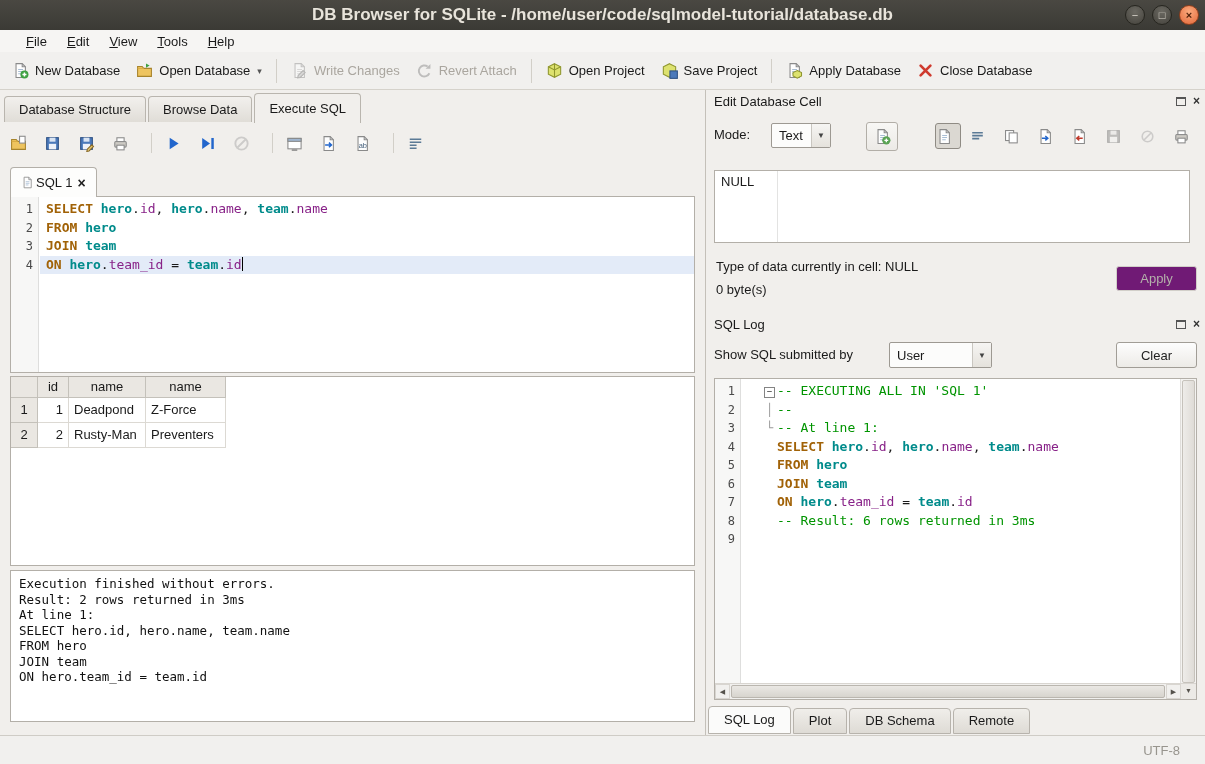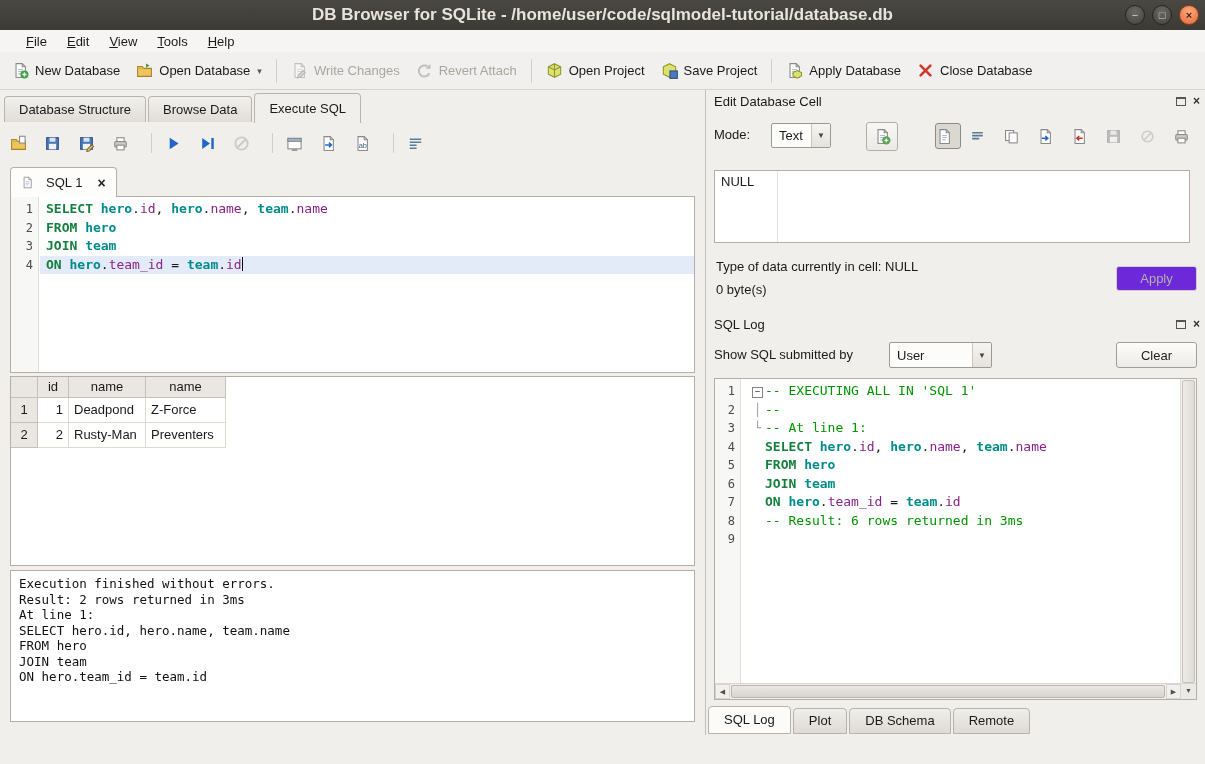--- a/index.html
+++ b/index.html
@@ -34,37 +34,37 @@
   .mtab{height:25px;line-height:25px;padding:0 14px;background:linear-gradient(#f2f0ed,#e0ddd7);
     border:1px solid #b9b5ae;border-bottom:none;border-radius:4px 4px 0 0;margin-right:2px;cursor:default}
   .mtab.active{background:#f1efec;height:29px;line-height:29px;margin-bottom:-1px;z-index:3;position:relative}
   
   #left{position:absolute;left:0;top:122px;width:705px;height:613px;background:#f1efec}
   #sqlToolbar{position:absolute;left:10px;top:7px;height:28px;display:flex;align-items:center;gap:8px}
   .itbtn{width:26px;height:26px;display:flex;align-items:center;justify-content:flex-start;border-radius:3px;box-sizing:border-box}
   .itbtn.disabled svg{opacity:.4;filter:grayscale(1)}
   .itbtn.pressed{border:1px solid #8f8b84;background:#dbd8d2}
   #sqlTabbar{position:absolute;left:10px;top:45px;height:30px;display:flex;align-items:flex-end;z-index:3}
-  .stab{display:flex;align-items:center;gap:12px;height:30px;padding:0 10px;background:#fdfdfc;
+  .stab{display:flex;align-items:center;gap:2px;height:30px;padding:0 10px;background:#fdfdfc;
     border:1px solid #b3afa8;border-bottom:none;border-radius:4px 4px 0 0;box-sizing:border-box}
   .stab-close{font-weight:bold;font-size:14px;color:#222;margin-left:3px;cursor:default}
   .pbox{position:absolute;background:#fff;border:1px solid #b3afa8;box-sizing:border-box}
   #editorBox{left:10px;top:74px;width:685px;height:177px}
   #resultsBox{left:10px;top:254px;width:685px;height:190px;overflow:hidden}
   #outputBox{left:10px;top:448px;width:685px;height:152px;padding:5px 8px;
     font-family:"DejaVu Sans Mono",monospace;font-size:12.5px;line-height:15.5px;color:#111}
   .ed-gutter{position:absolute;left:0;top:0;bottom:0;width:28px;background:#f7f7f6;border-right:1px solid #dededd;padding-top:3px;box-sizing:border-box}
   .ed-code{position:absolute;left:29px;top:0;right:0;bottom:0;padding-top:3px;overflow:hidden}
   .lnum{height:18.5px;line-height:18.5px;text-align:right;padding-right:5px;color:#4a4a4a;
     font-family:"DejaVu Sans Mono",monospace;font-size:12px}
   .cline{white-space:pre;height:18.5px;line-height:18.5px;padding-left:6px;
     font-family:"DejaVu Sans Mono",monospace;font-size:13px}
   .cline.cur{background:#e3ebf8}
   .caret{display:inline-block;width:1.5px;height:14px;background:#000;vertical-align:-2px}
-  .tk-kw{color:#15803d;font-weight:bold}
+  .tk-kw{color:#a16207;font-weight:bold}
   .tk-tbl{color:#008b8b;font-weight:bold}
   .tk-fld{color:#882288}
   .tk-pl{color:#1a1a1a}
   .tk-cm{color:#009400}
   
   .grow{display:flex}
   .gcell{box-sizing:border-box;border-right:1px solid #cfccc6;border-bottom:1px solid #cfccc6;overflow:hidden;white-space:nowrap}
   .gcell.h,.gcell.corner,.gcell.rn{background:#eae7e2;border-color:#c4c1ba;text-align:center}
   .gcell.h{height:21px;line-height:20px}
   .gcell.corner{width:27px;height:21px}
@@ -89,30 +89,30 @@
     padding:0 5px;font-size:8px;color:#444;background:linear-gradient(#f6f5f3,#e5e2dc)}
   #autoFmtBtn{position:absolute;left:152px;top:1px;width:30px;height:27px;border:1px solid #b2aea7;
     border-radius:3px;background:linear-gradient(#f8f7f5,#eceae6);display:flex;align-items:center;justify-content:center}
   #cellIcons{position:absolute;right:0;top:2px;display:flex;gap:8px;align-items:center}
   #cellBox{left:8px;top:80px;width:476px;height:73px}
   .cell-gutter{position:absolute;left:0;top:0;bottom:0;width:63px;border-right:1px solid #e3e3e2;padding:3px 0 10px 6px;box-sizing:border-box}
   #typeInfo{position:absolute;left:10px;top:169px}
   #sizeInfo{position:absolute;left:10px;top:192px}
   .btn{position:absolute;display:flex;align-items:center;justify-content:center;font-size:13px;
     border:1px solid #a19d96;border-radius:3px;background:linear-gradient(#fdfdfd,#edebe7);color:#222;box-sizing:border-box}
-  .btn.disabled{color:#b4b1ab;border-color:#d2cfc9;background:#6d28d9}
+  .btn.disabled{color:#b4b1ab;border-color:#d2cfc9;background:#701a75}
   #applyBtn{left:410px;top:176px;width:81px;height:25px}
   #dh2{top:227px}
   #filterLabel{position:absolute;left:8px;top:257px}
   #userCombo{left:183px;top:252px;width:103px;height:26px}
   #clearBtn{left:410px;top:252px;width:81px;height:26px}
   #logBox{left:8px;top:288px;width:483px;height:322px}
   #logGutter{position:absolute;left:0;top:0;bottom:15px;width:26px;background:#f7f7f6;border-right:1px solid #dededd;padding-top:3px;box-sizing:border-box}
   #logCode{position:absolute;left:27px;top:0;right:15px;bottom:15px;padding-top:3px;overflow:hidden}
-  #logCode .cline{padding-left:8px}
+  #logCode .cline{padding-left:20px}
   .fold{display:inline-block;width:15px;color:#9a9a9a;text-align:center;font-size:12px}
   .foldbox{display:inline-block;width:9px;height:9px;line-height:7px;border:1px solid #848484;background:#fff;
     font-size:9px;color:#333;text-align:center;vertical-align:1px}
   .hscroll{position:absolute;left:0;bottom:0;right:15px;height:15px;background:#f1f0ee;border-top:1px solid #d8d5d0;display:flex}
   .sbtn{width:15px;font-size:7px;line-height:14px;text-align:center;color:#55524c;background:#f1f0ee;
     border:1px solid #d8d5d0;box-sizing:border-box;flex:none}
   .hthumb{flex:1;margin:1px;background:linear-gradient(#eae8e4,#d7d4ce);border:1px solid #bab6af;border-radius:2px}
   .vscroll{position:absolute;top:0;right:0;bottom:15px;width:15px;background:#f4f3f1;border-left:1px solid #e0dedb;display:flex;flex-direction:column}
   .vthumb{flex:1;margin:1px;background:linear-gradient(90deg,#eeece9,#dfdcd7);border:1px solid #c6c2bb;border-radius:2px}
   .scorner{position:absolute;right:0;bottom:0;width:15px;height:15px;background:#eceae6;border-left:1px solid #d8d5d0;border-top:1px solid #d8d5d0;
@@ -519,13 +519,16 @@
     </div>
 
     <div id="dockTabs">
         <div class="dtab active">SQL Log</div>
         <div class="dtab">Plot</div>
         <div class="dtab">DB Schema</div>
         <div class="dtab">Remote</div>
       </div>
   </div>
 
+  <div id="statusbar">
+    <span id="enc">UTF-8</span>
+  </div>
 </div>
 
 </body></html>

